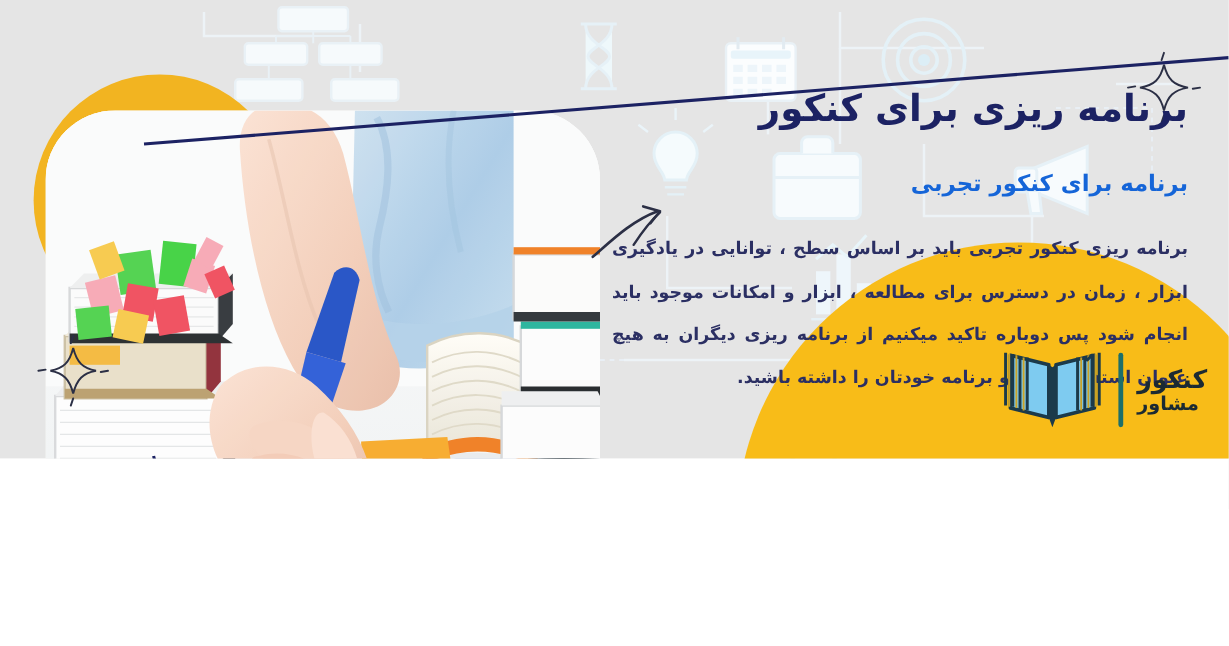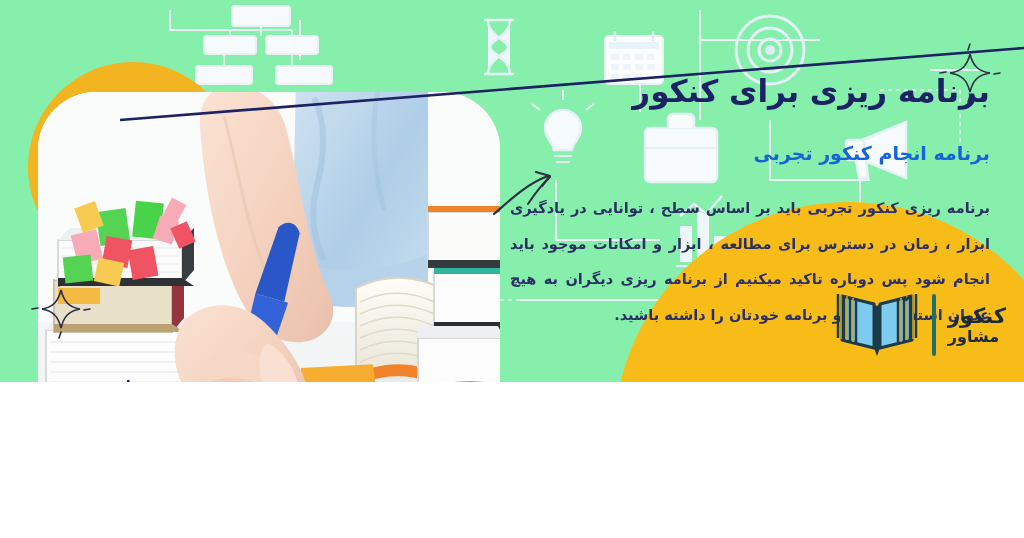--- a/index.html
+++ b/index.html
@@ -6,21 +6,21 @@
   html,body{margin:0;padding:0;}
   body{
     width:1024px;height:538px;overflow:hidden;
     background:#ffffff;
     font-family:"DejaVu Sans","Liberation Sans",sans-serif;
     position:relative;
   }
   .banner{
     position:absolute;inset:0;
     width:1024px;height:382px;
-    background:#86efac;
+    background:#e5e5e5;
     overflow:hidden;
   }
 
   
   .bg-pattern{position:absolute;inset:0;pointer-events:none;}
   .bg-pattern svg{position:absolute;top:0;left:0;}
 
   
   .yellow-circle{
     position:absolute;left:28px;top:62px;
@@ -488,21 +488,21 @@
       <path d="M31 12 C34 24 39 29 50 31 C39 33 34 38 31 50 C28 38 23 33 12 31 C23 29 28 24 31 12 z" stroke="#2b2f45" stroke-width="1.6" fill="none"></path>
       <path d="M31 2 L29 8" stroke="#2b2f45" stroke-width="1.6" stroke-linecap="round"></path>
       <path d="M31 54 L29 60" stroke="#2b2f45" stroke-width="1.6" stroke-linecap="round"></path>
       <path d="M54 32 L60 31" stroke="#2b2f45" stroke-width="1.6" stroke-linecap="round"></path>
       <path d="M2 31 L8 30" stroke="#2b2f45" stroke-width="1.6" stroke-linecap="round"></path>
     </svg>
   </div>
 
   <div class="text-col">
     <h1 class="headline">برنامه ریزی برای کنکور</h1>
-    <h2 class="subhead">برنامه انجام کنکور تجربی</h2>
+    <h2 class="subhead">برنامه برای کنکور تجربی</h2>
     <p class="bodytext">برنامه ریزی کنکور تجربی باید بر اساس سطح ، توانایی در یادگیری ابزار ، زمان در دسترس برای مطالعه ، ابزار و امکانات موجود باید انجام شود پس دوباره تاکید میکنیم از برنامه ریزی دیگران به هیچ عنوان استفاده نکنید و برنامه خودتان را داشته باشید.</p>
   </div>
 
   <div class="logo">
     <div class="logo-words">
       <span class="logo-word">کنکور</span>
       <span class="logo-word second">مشاور</span>
     </div>
     <div class="logo-divider"></div>
     <span>

